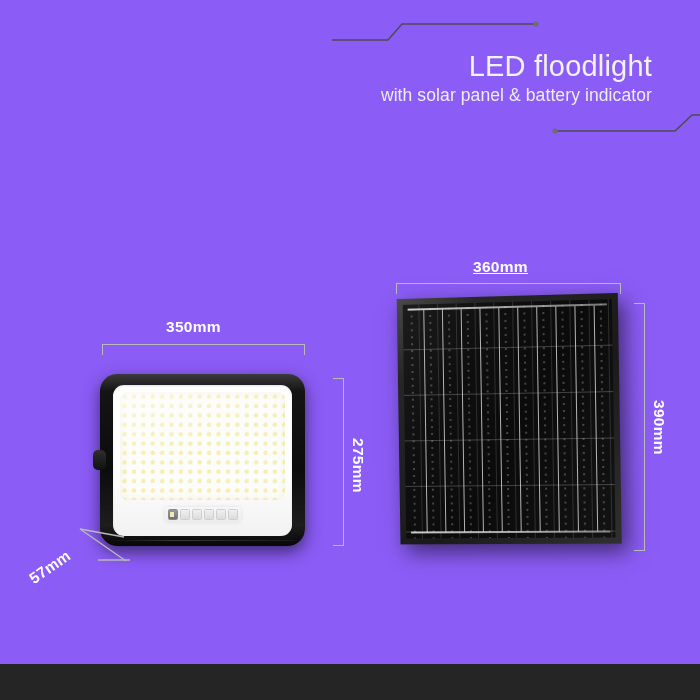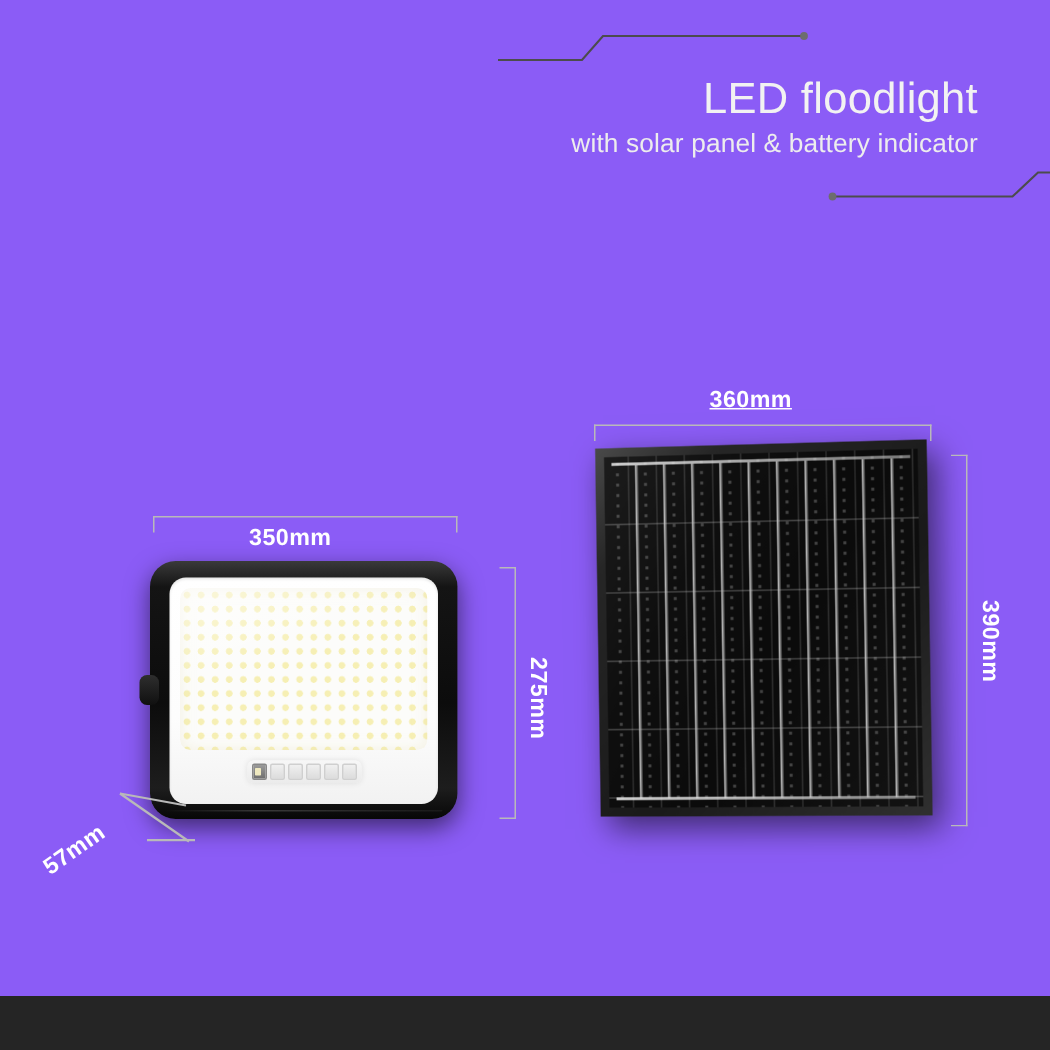--- a/index.html
+++ b/index.html
@@ -283,21 +283,21 @@
         <span class="ind-cell battery"></span>
         <span class="ind-cell"></span>
         <span class="ind-cell"></span>
         <span class="ind-cell"></span>
         <span class="ind-cell"></span>
         <span class="ind-cell"></span>
       </div>
     </div>
   </div>
 
-  <div class="dim-label" style="left:166px; top:318px;margin-top:32px;">350mm</div>
+  <div class="dim-label" style="left:166px; top:318px;">350mm</div>
   <div class="bracket br-h" style="left:102px; top:344px; width:201px; height:10px;"></div>
 
   <div class="bracket br-v" style="left:333px; top:378px; width:10px; height:166px;"></div>
   <div class="dim-label dim-rot-cw" style="left:367px; top:438px;">275mm</div>
 
   <svg style="position:absolute; left:52px; top:524px;" width="80" height="44">
     <polyline points="28,5 72,13" fill="none" stroke="#b9b9b9" stroke-width="1.5"></polyline>
     <polyline points="28,5 74,37" fill="none" stroke="#b9b9b9" stroke-width="1.5"></polyline>
     <polyline points="46,36 78,36" fill="none" stroke="#b9b9b9" stroke-width="1.5"></polyline>
   </svg>

